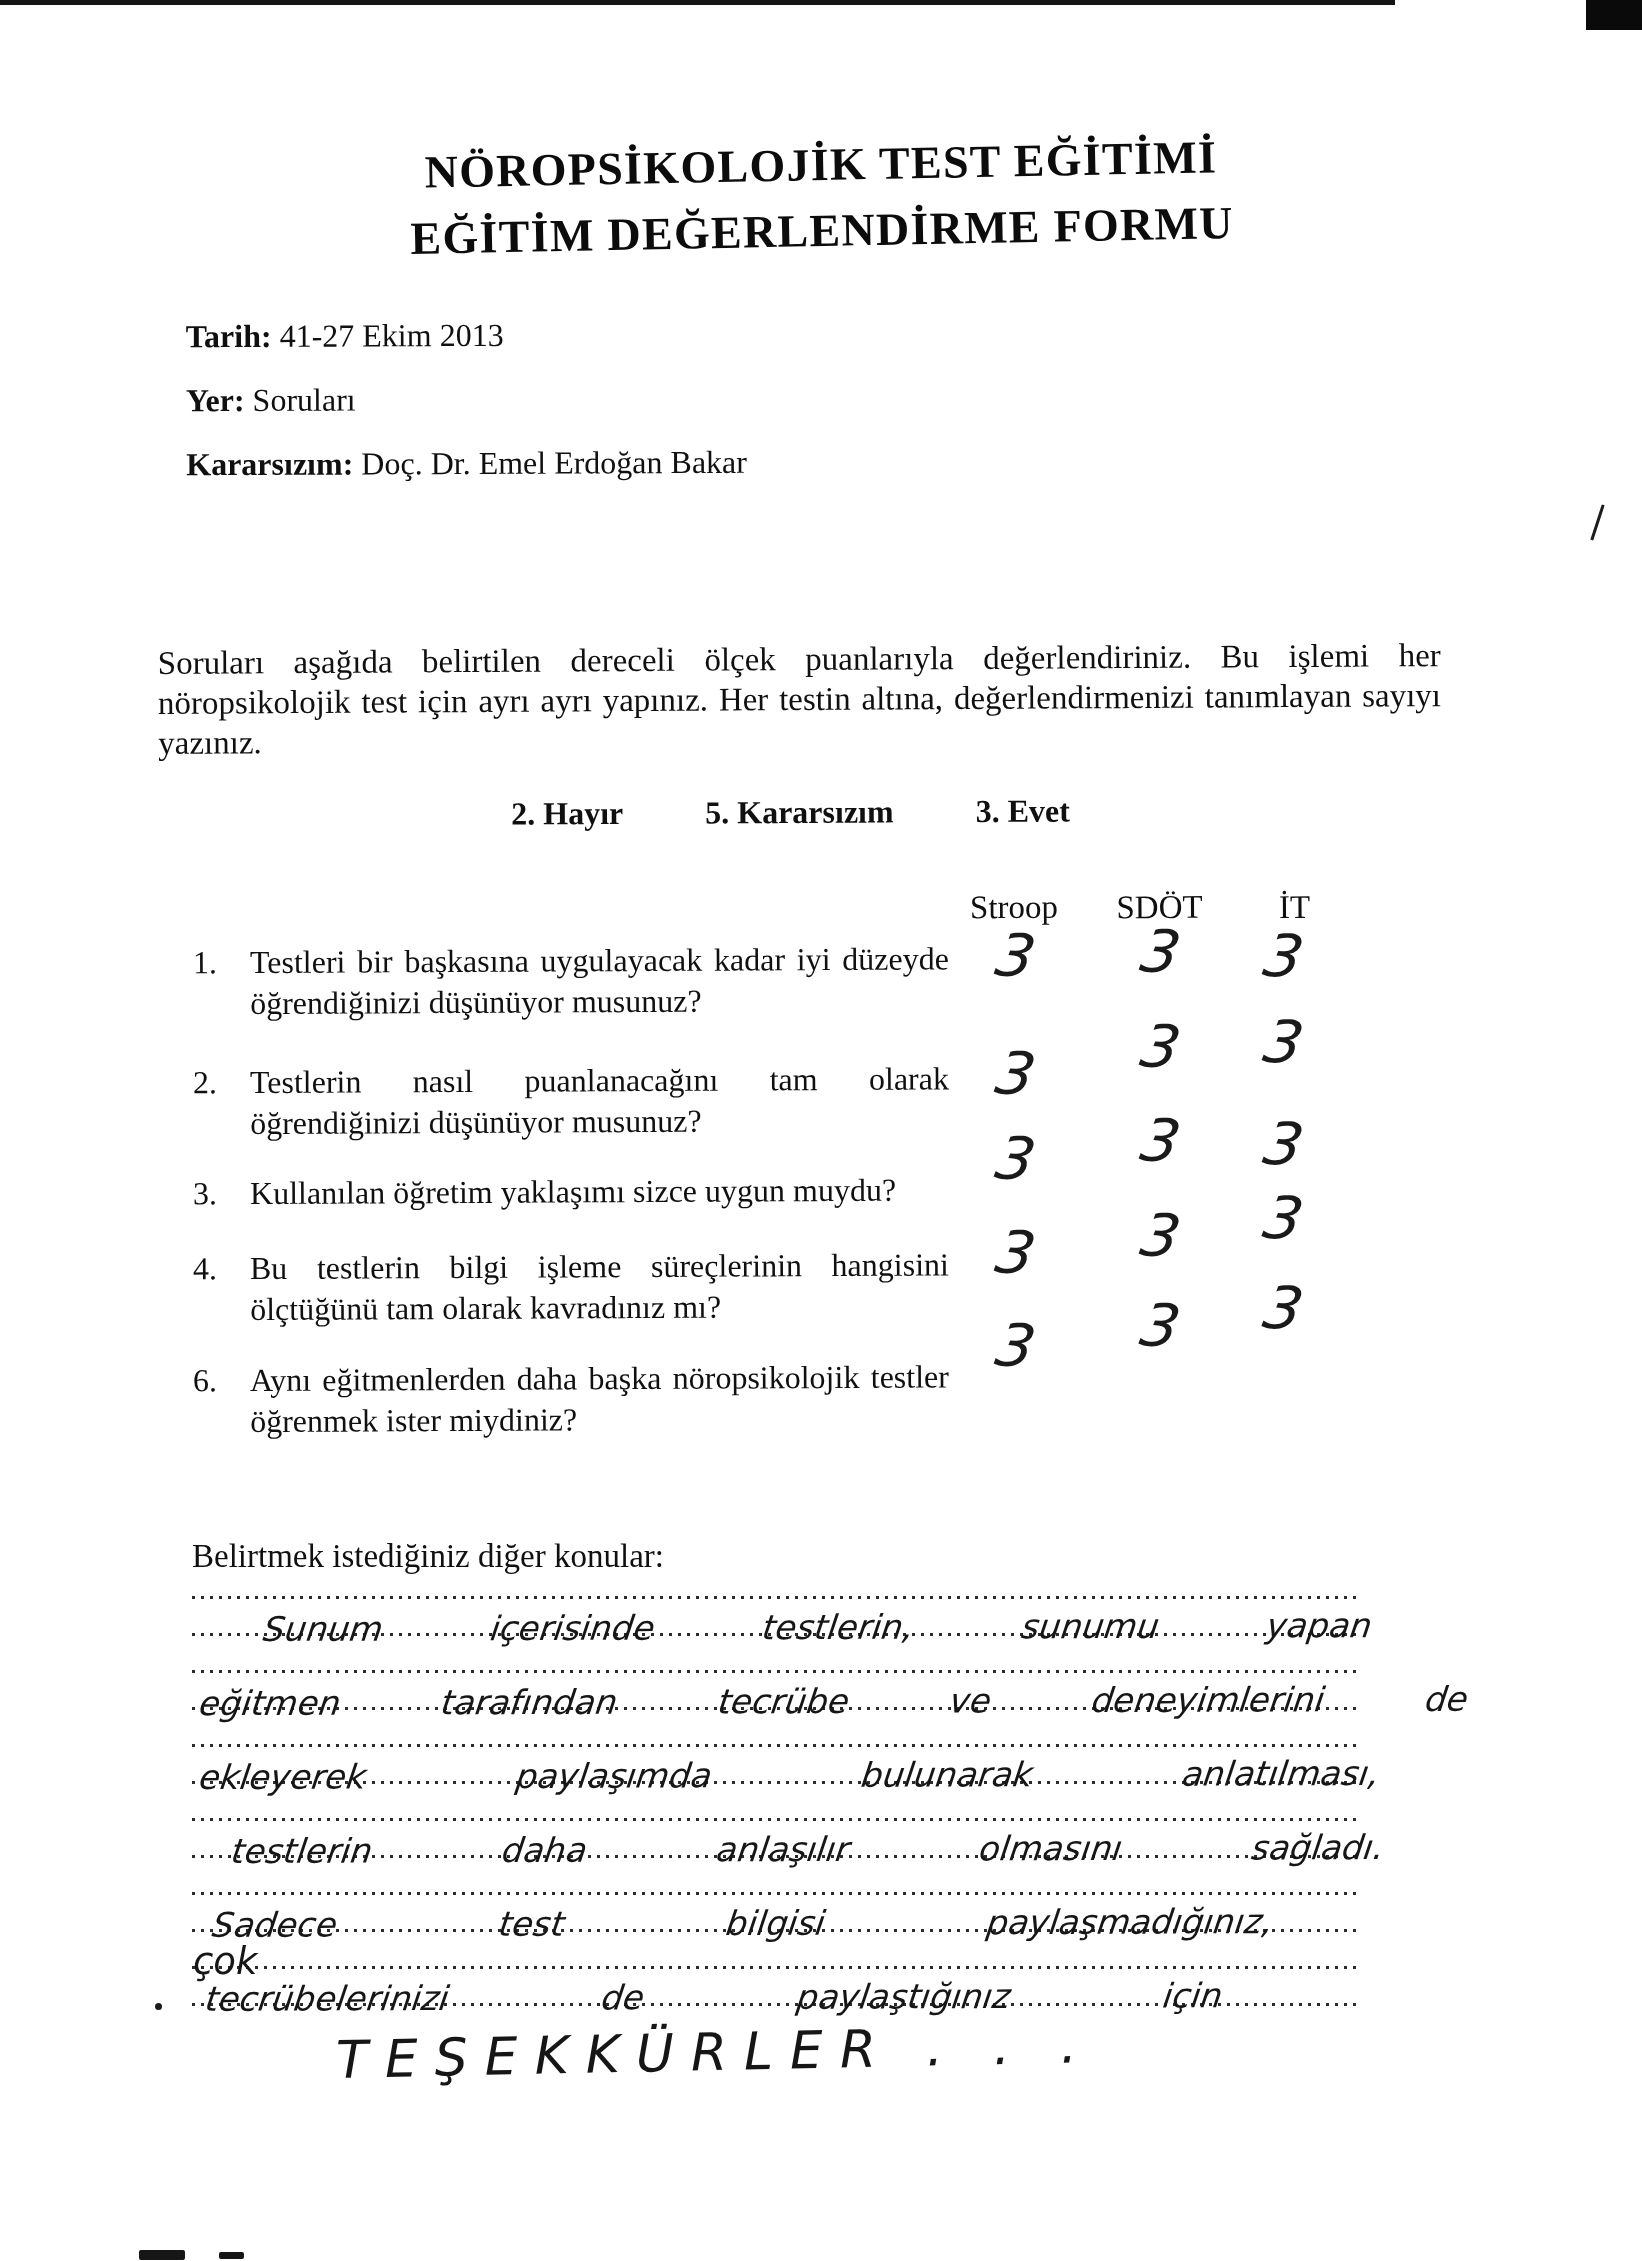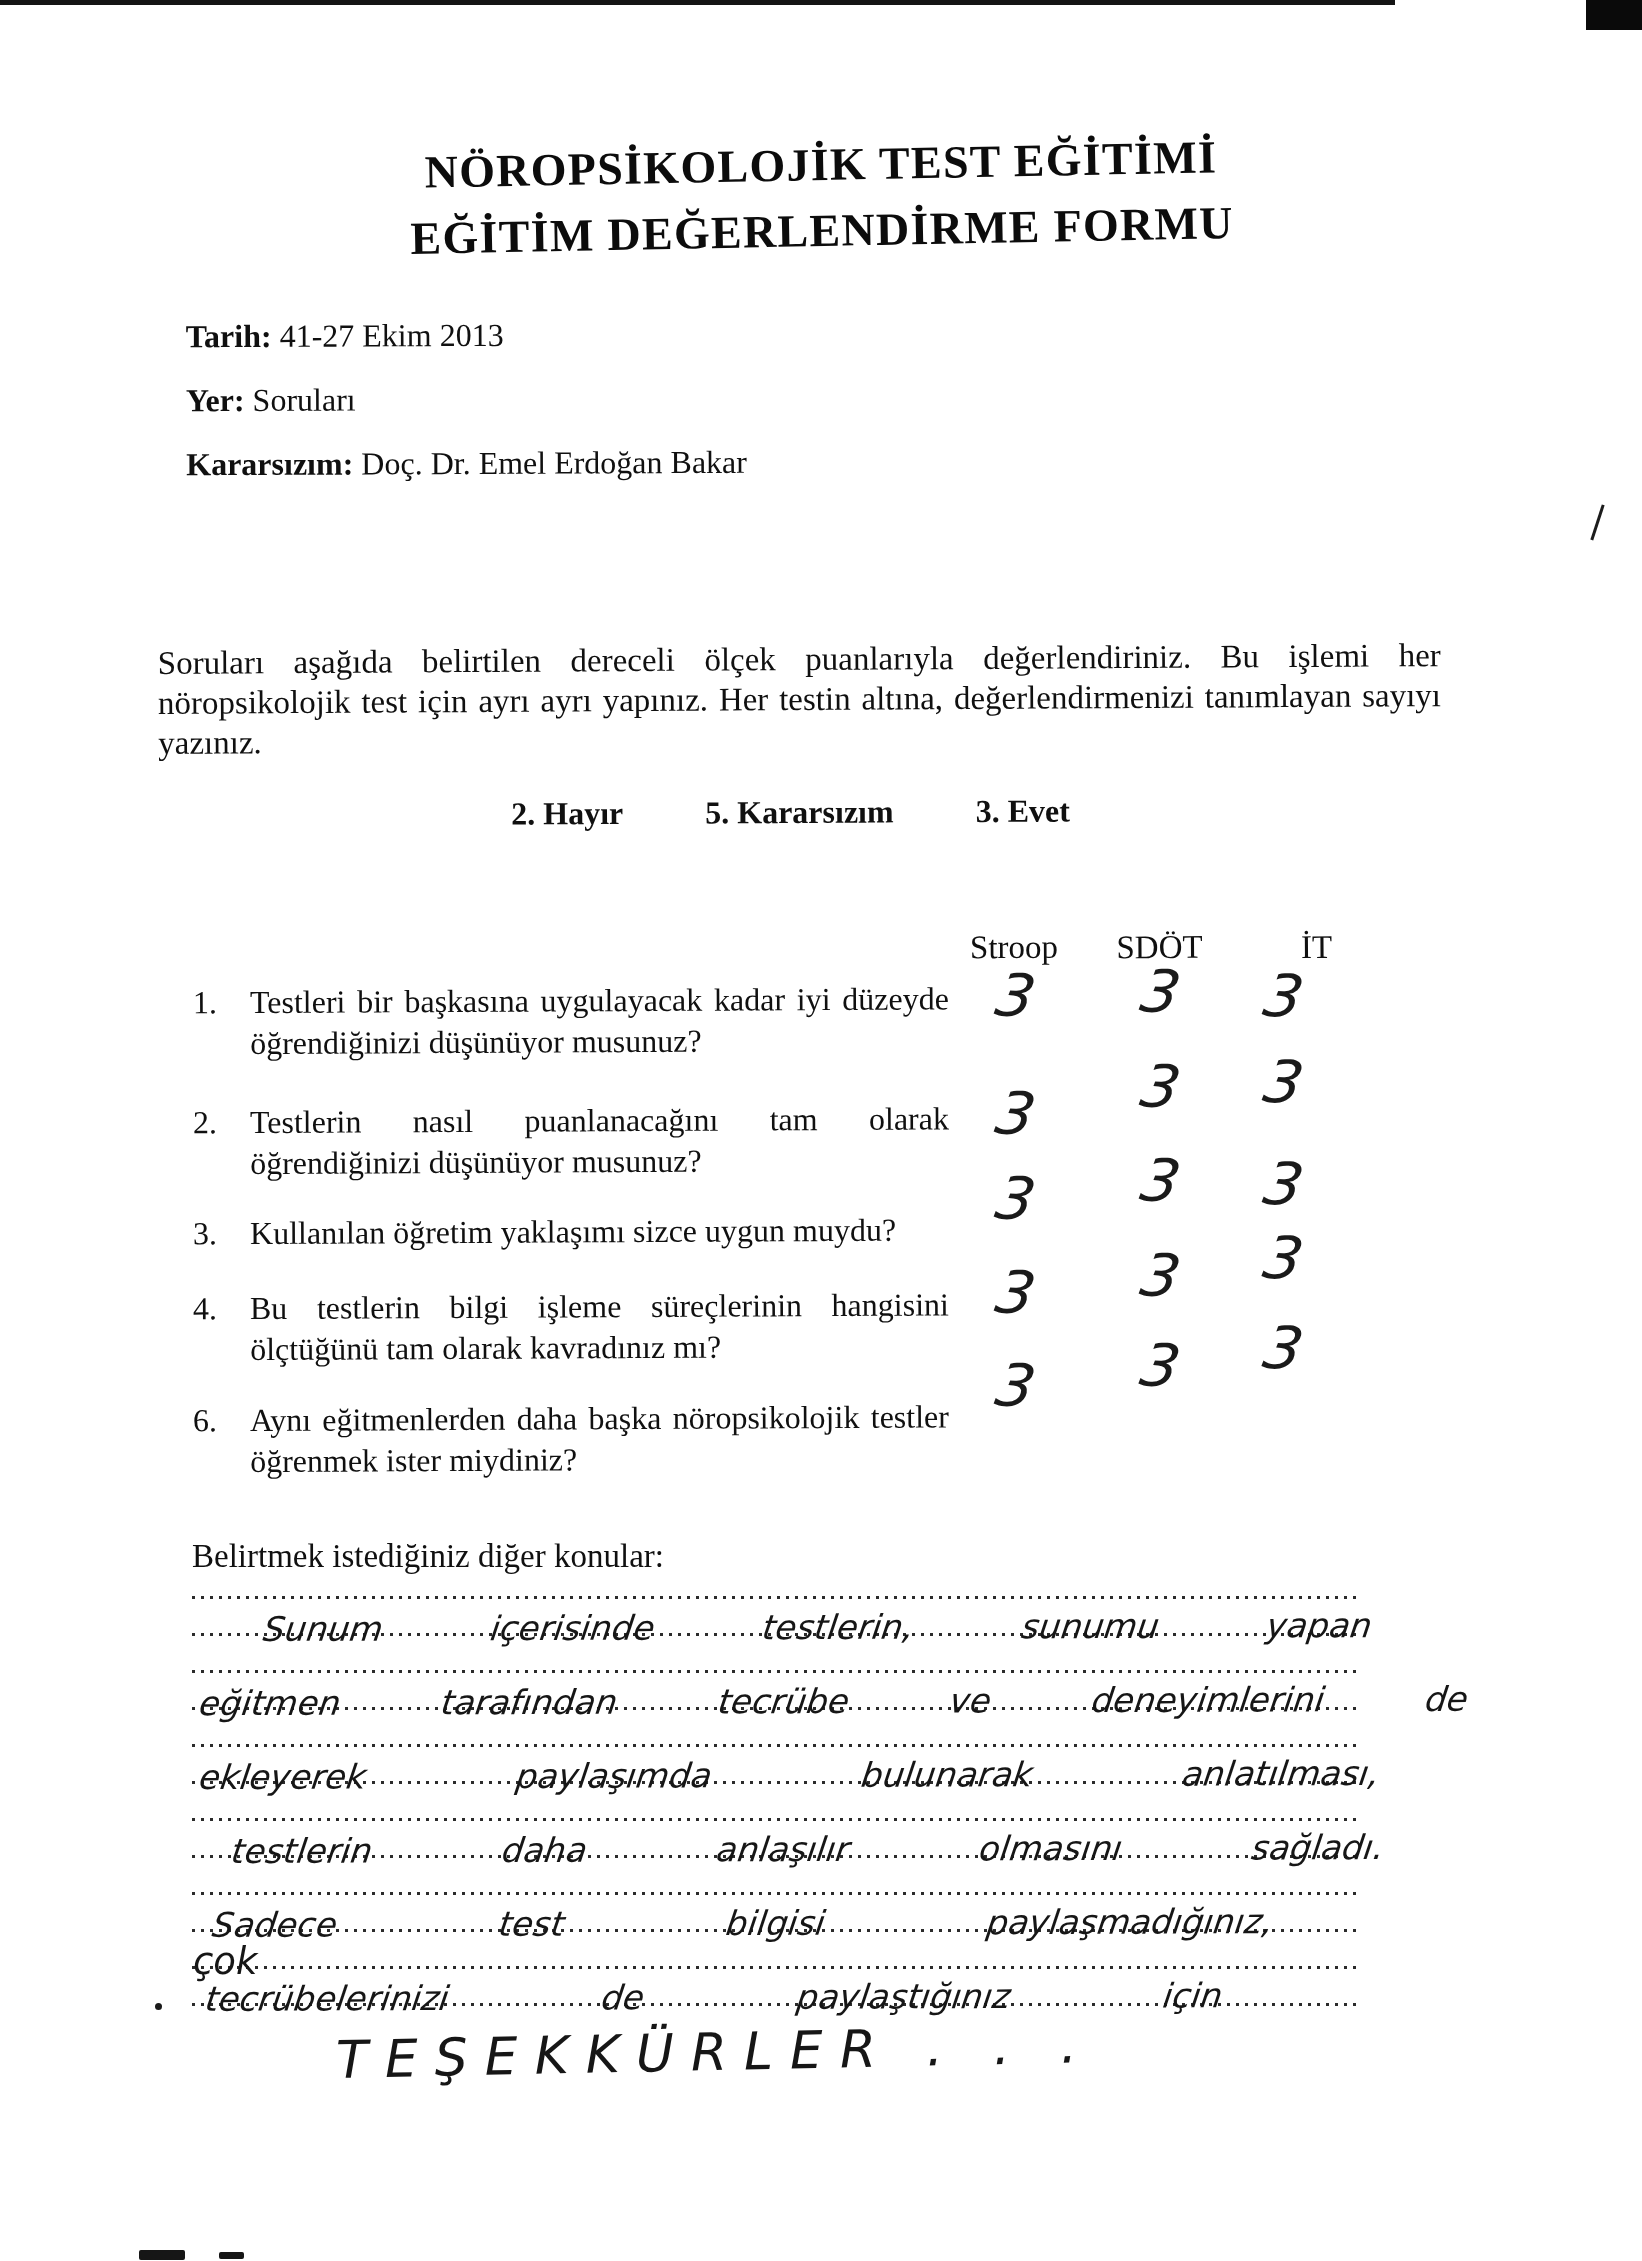--- a/index.html
+++ b/index.html
@@ -48,25 +48,25 @@
 
   
   .scale-row{
     left:0;top:794px;width:1643px;
     display:flex;justify-content:center;gap:82px;
     transform:translateX(-31px) rotate(-0.3deg);
   }
   .scale-item{font-size:32px;font-weight:bold;}
 
   
-  .qtable{left:193px;top:889px;width:1282px;height:593px;margin-top:40px;}
+  .qtable{left:193px;top:889px;width:1282px;height:593px;}
   .col-header{font-size:33px;text-align:center;top:0;transform:rotate(-0.4deg);}
   .col-h1{left:747px;width:148px;}
   .col-h2{left:897px;width:139px;}
-  .col-h3{left:1072px;width:103px;}
+  .col-h3{left:1050px;width:103px;}
 
   .q-row{position:absolute;left:0;width:1282px;display:flex;transform:rotate(-0.3deg);}
   .q1{top:50px;}
   .q2{top:170px;}
   .q3{top:281px;}
   .q4{top:356px;}
   .q5{top:468px;}
   .q-num{width:57px;font-size:32px;line-height:41px;flex:none;}
   .q-text{width:699px;font-size:32px;line-height:41px;text-align:justify;flex:none;}
 

